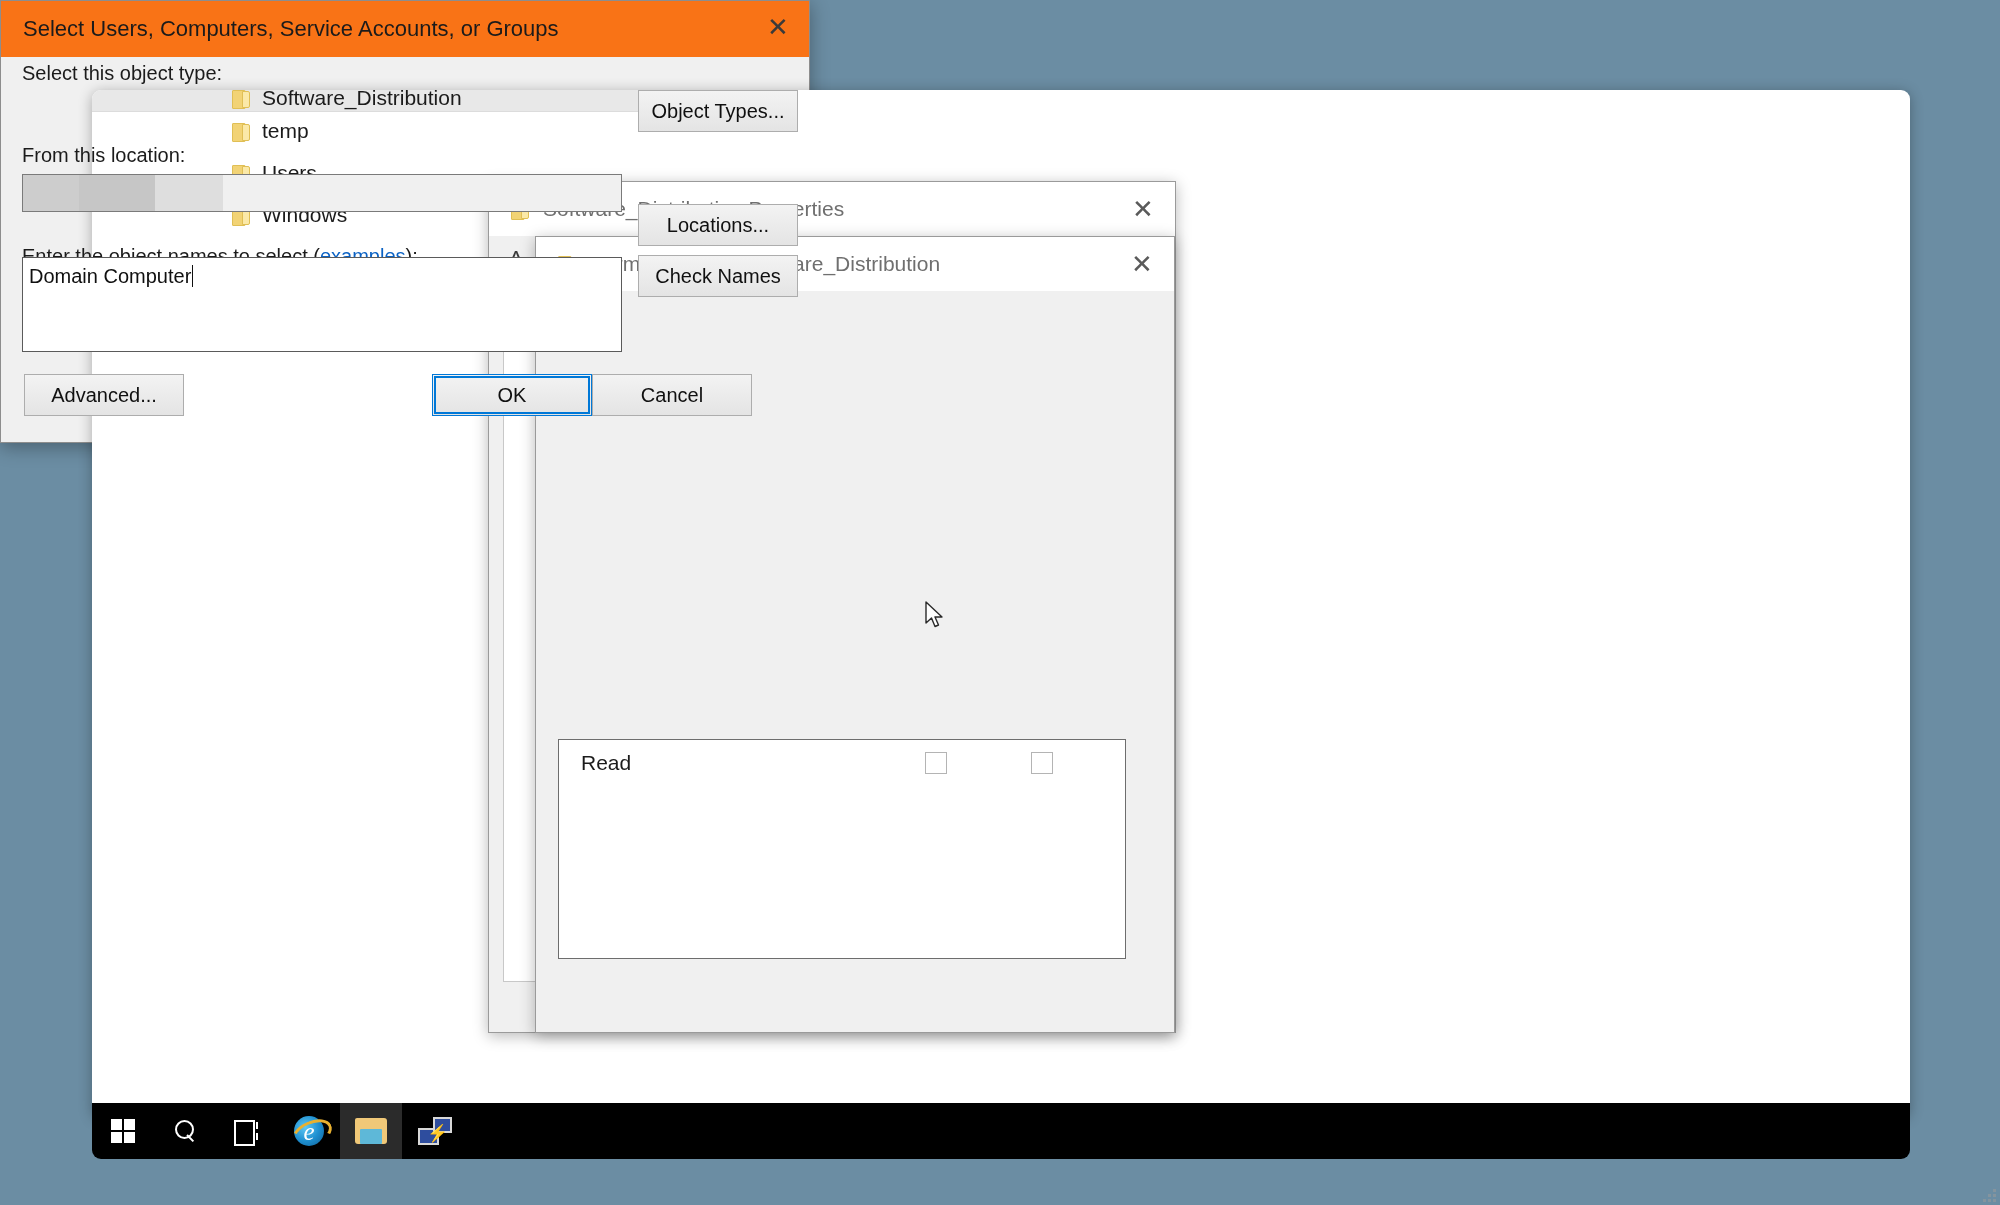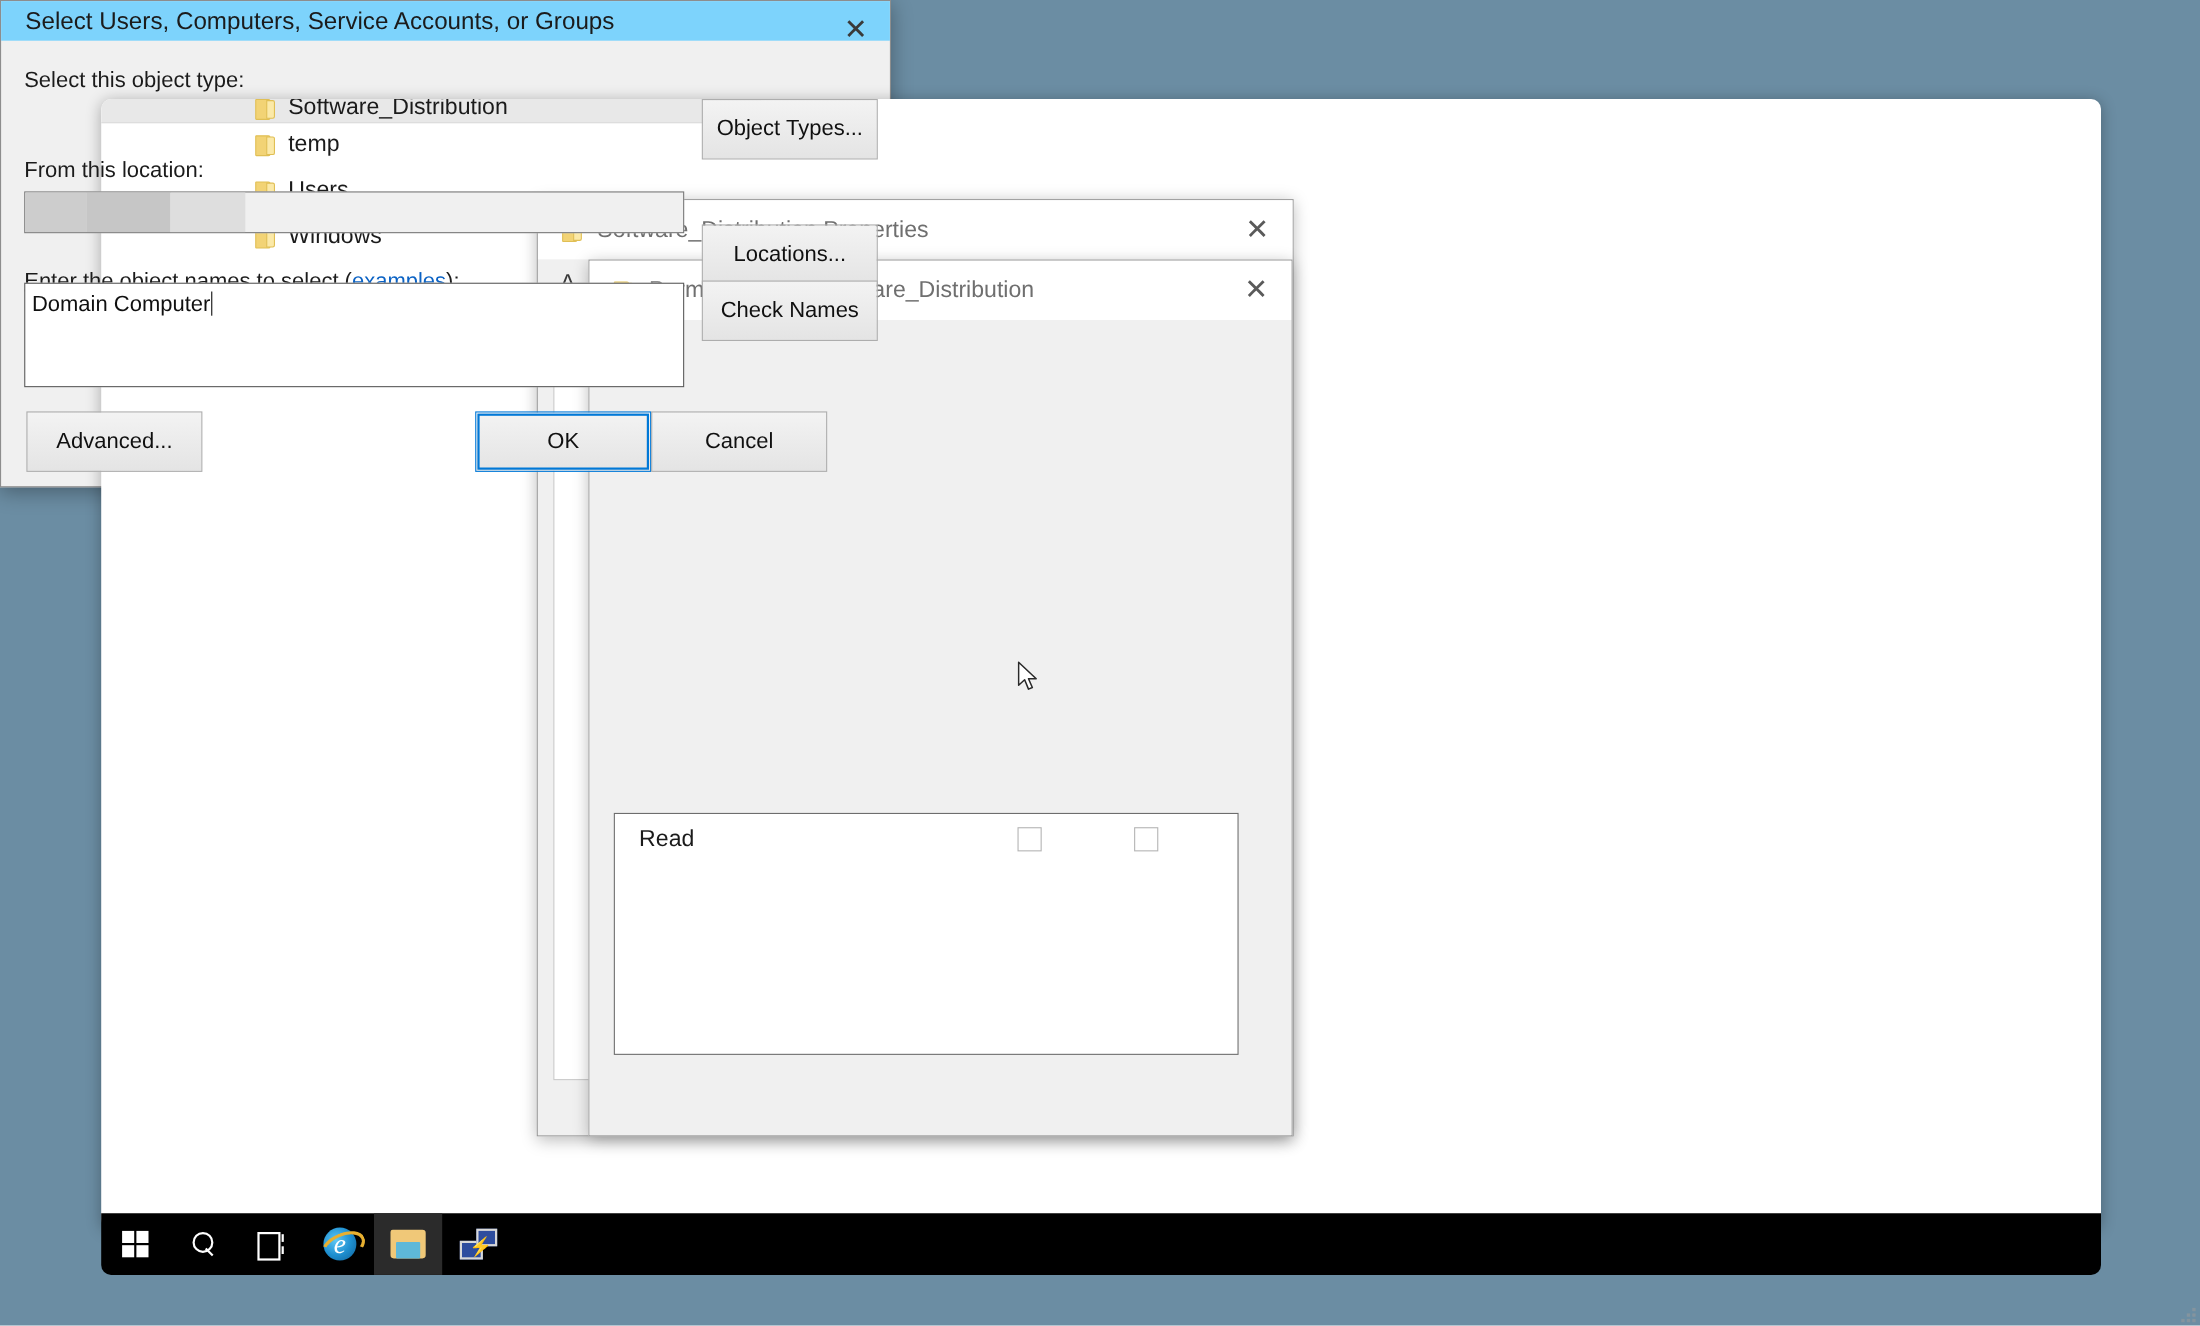--- a/index.html
+++ b/index.html
@@ -224,21 +224,21 @@
     border:1px solid #b4b4b4; background:#ffffff;
   }
   #perm-check-allow { left:366px; top:12px; }
   #perm-check-deny  { left:472px; top:12px; }
 
   
   .btn {
     background:linear-gradient(#f3f3f3,#e4e4e4);
     border:1px solid #adadad;
     font-size:20px; color:#101010;
-    height:55px; min-width:160px;
+    height:42px; min-width:160px;
     display:flex; align-items:center; justify-content:center;
     font-family:"Liberation Sans", sans-serif;
     white-space:nowrap;
   }
   .btn.focus-default {
     border:1px solid #0078d7;
     outline:2px solid #0078d7; outline-offset:-4px;
   }
   .field {
     background:#ffffff; border:1px solid #7a7a7a;
@@ -248,21 +248,21 @@
   }
   .field.readonly { background:#f0f0f0; }
 
   
   #select-dialog {
     left:547px; top:293px; width:810px; height:443px;
     background:#f0f0f0; border:1px solid #8d8d8d;
     box-shadow:0 4px 18px rgba(0,0,0,0.33);
   }
   #select-titlebar {
-    height:36px; background:#7dd3fc;
+    height:56px; background:#f97316;
     display:flex; align-items:center; padding-left:22px;
     position:relative;
   }
   #select-title { font-size:22px; color:#1b1b1b; }
   #select-close {
     position:absolute; right:0; top:0; width:62px; height:52px;
     display:flex; align-items:center; justify-content:center;
     color:#3a3a3a; font-size:26px; line-height:1;
     font-family:"DejaVu Sans", sans-serif;
   }

